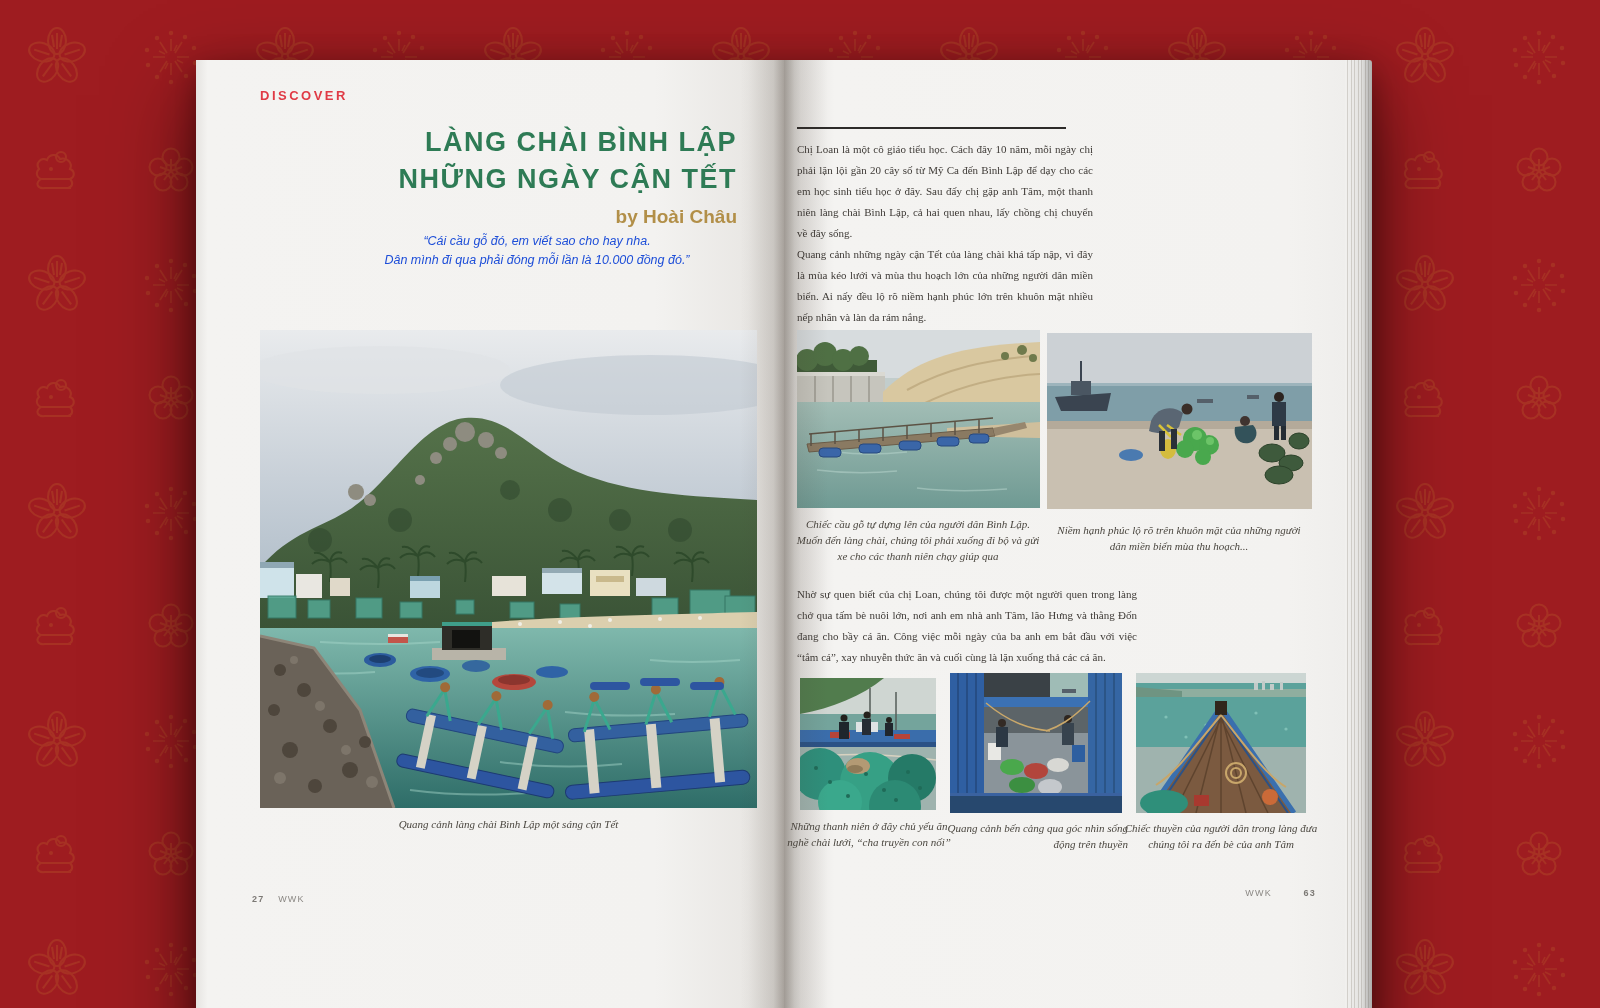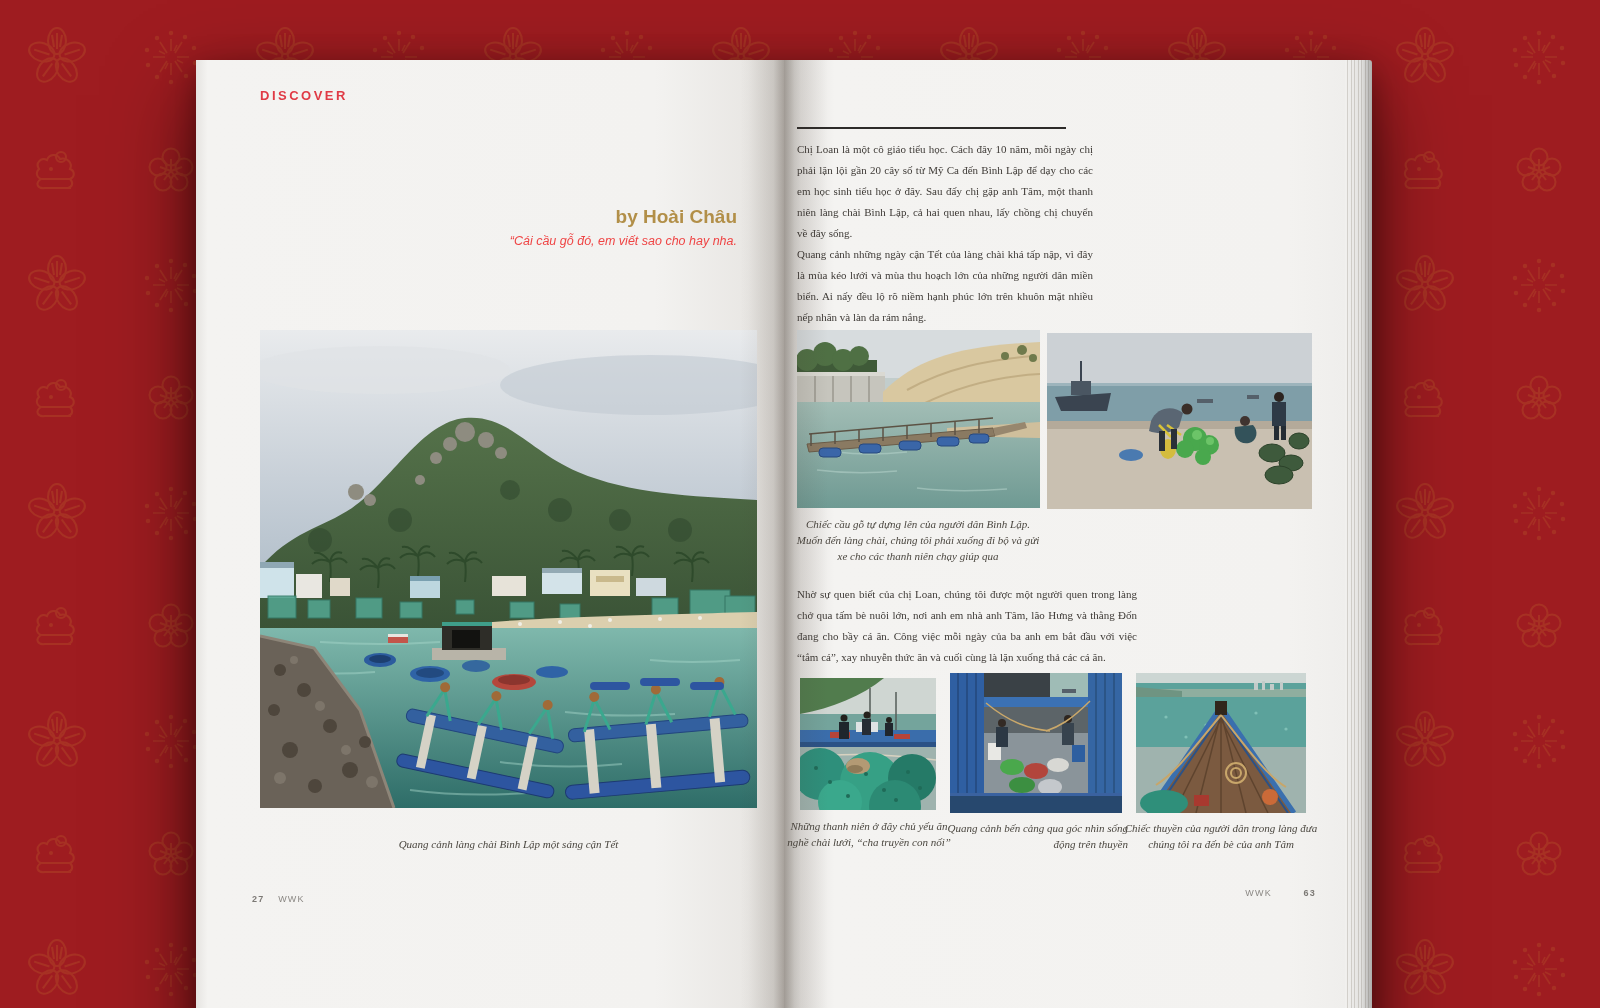--- a/index.html
+++ b/index.html
@@ -16,21 +16,21 @@
      background:
        linear-gradient(to right,rgba(0,0,0,0) 0,rgba(0,0,0,.06) 60%,rgba(0,0,0,.28) 100%),
        repeating-linear-gradient(to right,#f1f0ee 0px,#f1f0ee 2.5px,#d4d1cc 2.5px,#d4d1cc 3.5px);
      border-radius:0 3px 3px 0;}
   .spine{position:absolute;left:544px;top:0;width:88px;height:100%;pointer-events:none;
      background:linear-gradient(to right,rgba(0,0,0,0) 0%,rgba(70,58,50,.10) 38%,rgba(70,58,50,.30) 50%,rgba(70,58,50,.13) 62%,rgba(0,0,0,0) 100%);}
   .abs{position:absolute;}
   .kicker{font-size:13px;font-weight:bold;letter-spacing:2.5px;color:#E03A45;}
   .title{font-size:27px;font-weight:600;letter-spacing:1.5px;line-height:37px;color:#2E7B55;text-align:right;}
   .byline{font-size:19px;font-weight:600;color:#B28F48;text-align:right;}
-  .quote{font-size:12.5px;line-height:19px;color:#ef4444;text-align:right;}
+  .quote{font-size:12.5px;line-height:19px;color:#1d4ed8;text-align:center;}
   .quote .it{font-style:italic;}
   .serif{font-family:"Liberation Serif","DejaVu Serif",serif;}
   .bodytext{font-size:11px;line-height:21px;color:#3E3A36;text-align:justify;}
   .caption{font-style:italic;font-size:11px;line-height:16px;color:#4A463F;text-align:center;}
   .rule{height:2px;background:#2d2b29;}
   .footer{font-size:9px;letter-spacing:1.2px;color:#8B8884;}
   .footer .num{font-weight:bold;color:#7c7975;}
   .photo{position:absolute;overflow:hidden;background:#9fb3ae;}
   .photo svg{display:block;width:100%;height:100%;}
 </style>
@@ -95,25 +95,30 @@
 </svg>
 
 <div class="spread">
 
   <div class="page page-left"></div>
   <div class="page page-right"></div>
   <div class="page page-stack"></div>
 
   <div class="abs kicker" style="left:64px;top:28px;">DISCOVER</div>
 
+  <div class="abs title" style="left:100px;top:64px;width:441px;">
+    <div>LÀNG CHÀI BÌNH LẬP</div>
+    <div>NHỮNG NGÀY CẬN TẾT</div>
+  </div>
 
   <div class="abs byline" style="left:241px;top:146px;width:300px;">by Hoài Châu</div>
 
   <div class="abs quote" style="left:141px;top:172px;width:400px;">
     <div class="it">“Cái cầu gỗ đó, em viết sao cho hay nha.</div>
+    <div class="it">Dân mình đi qua phải đóng mỗi lần là 10.000 đồng đó.”</div>
   </div>
 
   <div class="photo" style="left:64px;top:270px;width:497px;height:478px;">
     <svg viewBox="0 0 497 478" preserveAspectRatio="none">
       <defs>
         <linearGradient id="sky1" x1="0" y1="0" x2="0" y2="1">
           <stop offset="0" stop-color="#e9ebed"></stop>
             <stop offset=".55" stop-color="#c8d0d8"></stop>
             <stop offset="1" stop-color="#aebcc8"></stop>
         </linearGradient>
@@ -299,21 +304,21 @@
       <g fill="#7d756a">
         <circle cx="34" cy="330" r="4"></circle>
           <circle cx="60" cy="376" r="5"></circle>
           <circle cx="86" cy="420" r="5"></circle>
         <circle cx="20" cy="448" r="6"></circle>
           <circle cx="112" cy="452" r="6"></circle>
       </g>
     </svg>
   </div>
 
-  <div class="abs caption serif" style="left:64px;top:756px;width:497px;margin-top:20px;">Quang cảnh làng chài Bình Lập một sáng cận Tết</div>
+  <div class="abs caption serif" style="left:64px;top:756px;width:497px;">Quang cảnh làng chài Bình Lập một sáng cận Tết</div>
 
   <div class="abs footer" style="left:56px;top:834px;">
     <span class="num">27</span>
     <span style="margin-left:10px;">WWK</span>
   </div>
 
   <div class="abs rule" style="left:601px;top:67px;width:269px;"></div>
 
   <div class="abs bodytext serif" style="left:601px;top:79px;width:296px;">Chị Loan là một cô giáo tiểu học. Cách đây 10 năm, mỗi ngày chị phải lặn lội gần 20 cây số từ Mỹ Ca đến Bình Lập để dạy cho các em học sinh tiểu học ở đây. Sau đấy chị gặp anh Tâm, một thanh niên làng chài Bình Lập, cả hai quen nhau, lấy chồng chị chuyển về đây sống.</div>
 
@@ -429,20 +434,21 @@
           <circle cx="232" cy="64" r="5" fill="#2c2420"></circle>
           <rect x="225" y="69" width="14" height="24" fill="#2e3a46"></rect>
           <rect x="227" y="93" width="5" height="14" fill="#242c34"></rect>
           <rect x="234" y="93" width="5" height="14" fill="#242c34"></rect>
         </g>
     </svg>
   </div>
 
   <div class="abs caption serif" style="left:597px;top:456px;width:250px;">Chiếc cầu gỗ tự dựng lên của người dân Bình Lập. Muốn đến làng chài, chúng tôi phải xuống đi bộ và gửi xe cho các thanh niên chạy giúp qua</div>
 
+  <div class="abs caption serif" style="left:853px;top:462px;width:260px;">Niềm hạnh phúc lộ rõ trên khuôn mặt của những người dân miền biển mùa thu hoạch...</div>
 
   <div class="abs bodytext serif" style="left:601px;top:524px;width:340px;">Nhờ sự quen biết của chị Loan, chúng tôi được một người quen trong làng chở qua tấm bè nuôi lớn, nơi anh em nhà anh Tâm, lão Hưng và thằng Đốn đang cho bầy cá ăn. Công việc mỗi ngày của ba anh em bắt đầu với việc “tắm cá”, xay nhuyễn thức ăn và cuối cùng là lặn xuống thả các cá ăn.</div>
 
   <div class="photo" style="left:604px;top:618px;width:136px;height:132px;">
     <svg viewBox="0 0 136 132" preserveAspectRatio="none">
       <rect width="136" height="44" fill="#cfd6d2"></rect>
       <path d="M0,0 L84,0 C62,18 32,30 0,36 Z" fill="#517c4d"></path>
       <rect y="36" width="136" height="22" fill="#74a49c"></rect>
       <path d="M70,10 V52 M96,14 V52" stroke="#565d5a" stroke-width="1.5"></path>
       <rect y="52" width="136" height="16" fill="#3a6dab"></rect>

